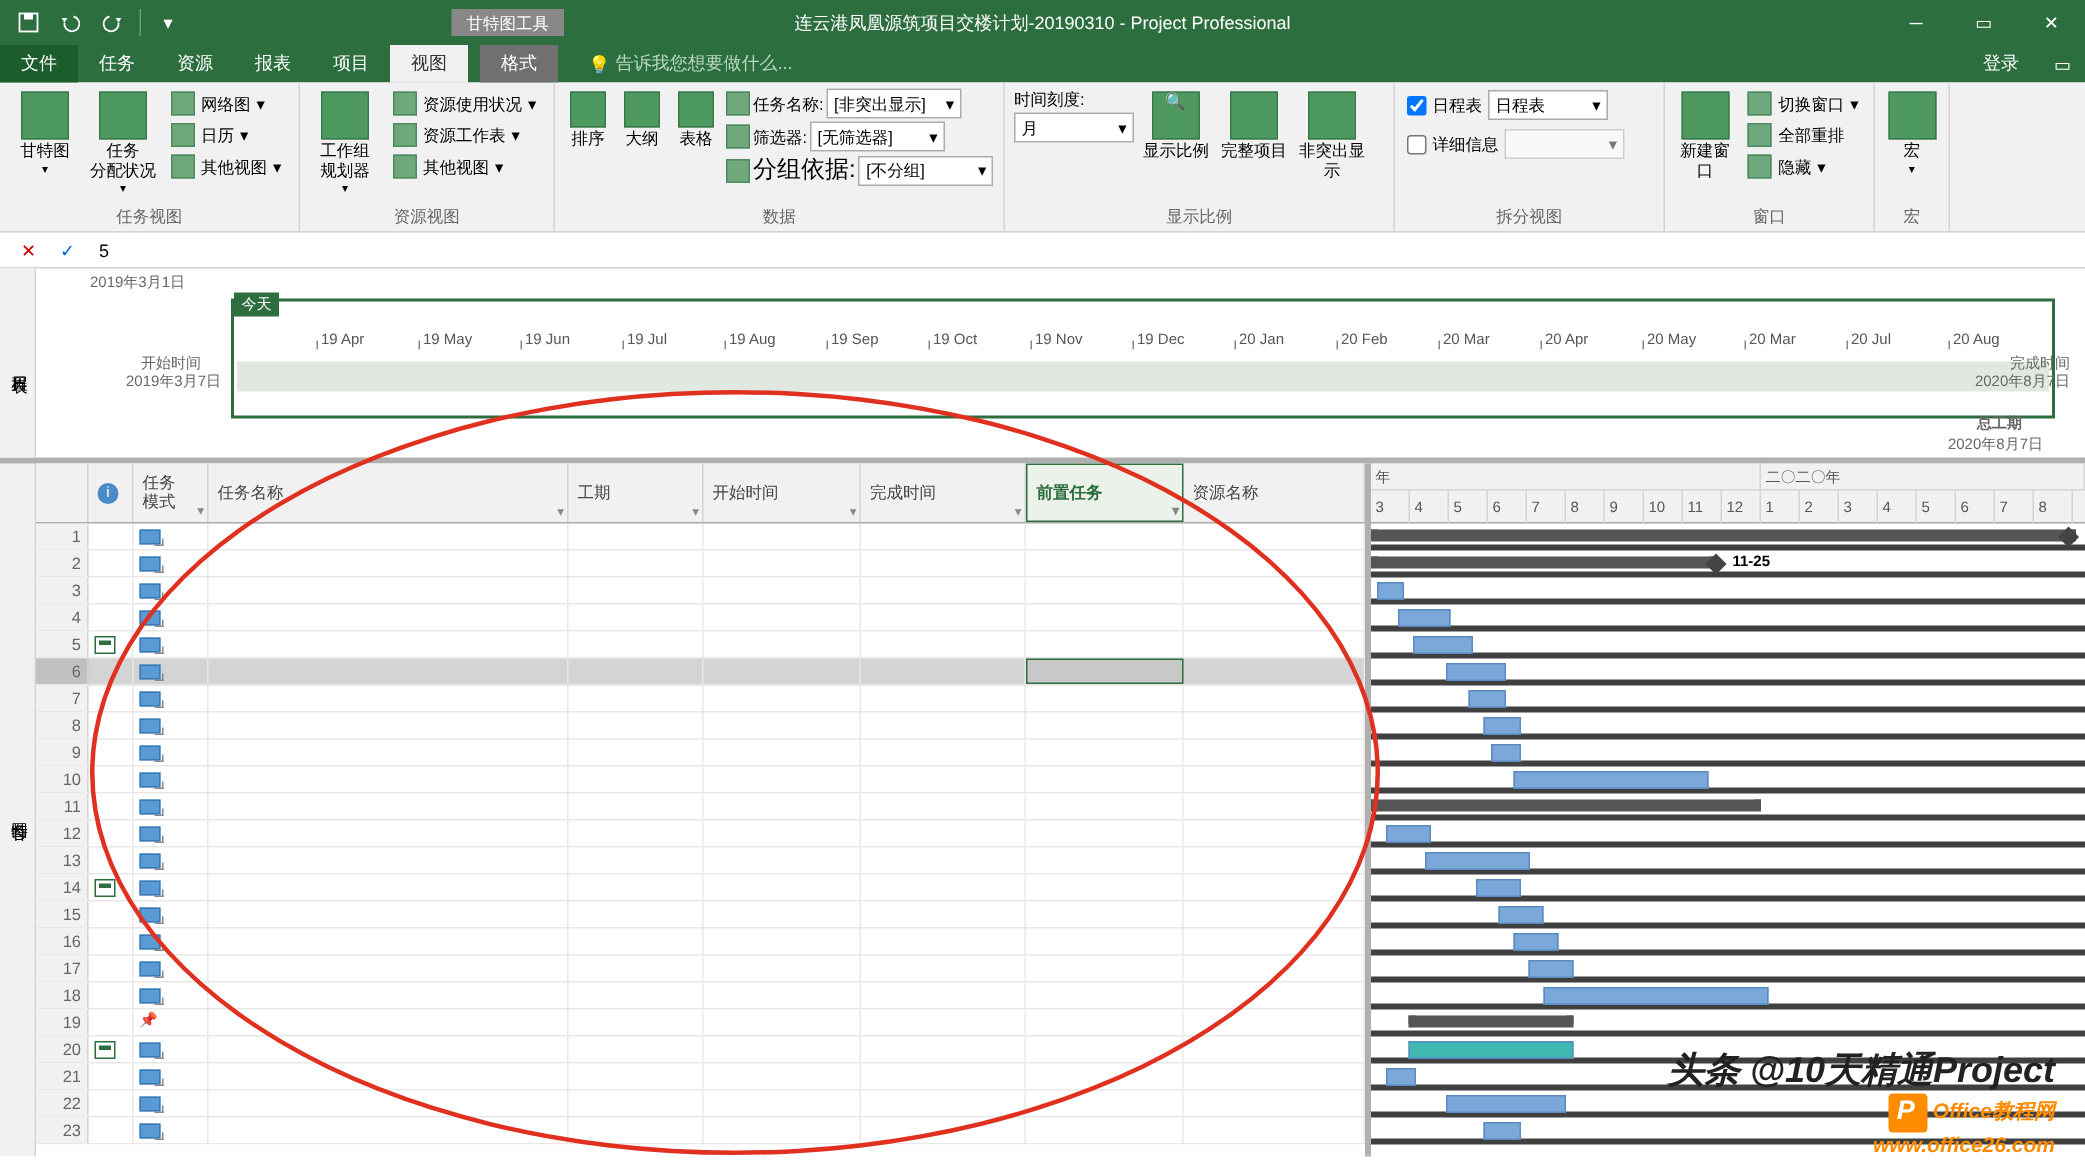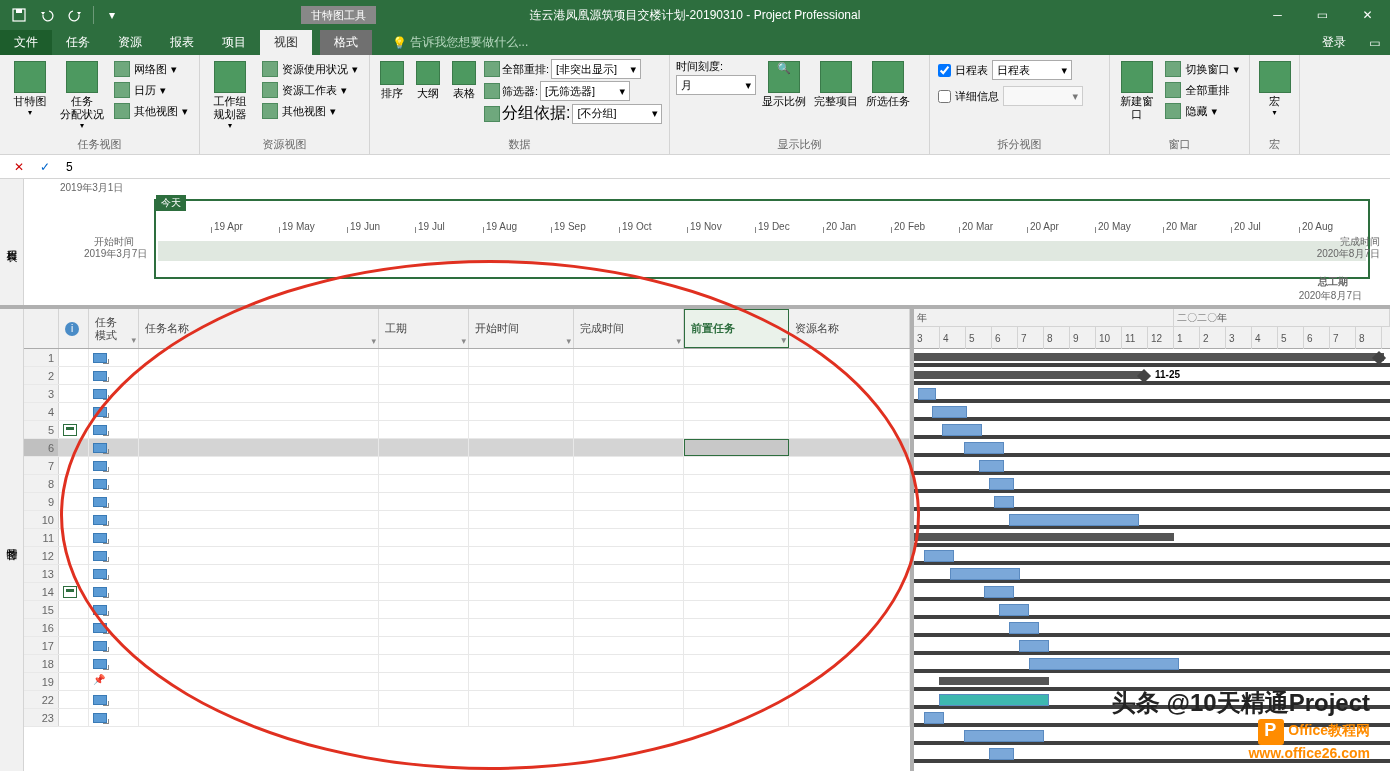--- a/index.html
+++ b/index.html
@@ -91,21 +91,21 @@
   .gbar.summary::before, .gbar.summary::after { content:''; position:absolute; top:0; width:0; height:0; border-top:6px solid #555;}
   .gbar.summary::before{left:0; border-right:5px solid transparent;}
   .gbar.summary::after{right:0; border-left:5px solid transparent;}
   .gbar.milestone { width:10px; height:10px; background:#444; transform:rotate(45deg); top:4px; border:none;}
   .gbar.progress { background:#3eb8b0;}
   
   
   .red-ellipse { position:absolute; border:3px solid #e03020; border-radius:50%; pointer-events:none; z-index:100;}
   
   
-  .watermark { position:absolute; right:20px; bottom:20px; z-index:200; }
+  .watermark { position:absolute; right:20px; bottom:10px; z-index:200; font-style:italic;}
   .wm1 { font-size:24px; color:#222; font-weight:bold;}
   .wm2 { font-size:14px; color:#ff8c00; text-align:right; font-weight:bold;}
   .wm-icon { display:inline-block; width:26px; height:26px; background:#ff8c00; border-radius:3px; margin:0 4px; vertical-align:middle; position:relative;}
   .wm-icon::after{content:'P'; color:#fff; font-size:18px; font-weight:bold; position:absolute; left:6px; top:1px;}
 </style>
 </head>
 <body>
 
 <div class="title-bar">
   <div class="qat">
@@ -203,21 +203,21 @@
           <div class="big-icon" style="width:24px;height:24px"></div>
           <span>大纲</span>
         </div>
       <div class="big-btn" style="width:32px">
           <div class="big-icon" style="width:24px;height:24px"></div>
           <span>表格</span>
         </div>
       <div class="small-btn-col" style="gap:2px">
         <div style="display:flex;gap:2px;align-items:center">
             <div class="small-icon"></div>
-            <span style="font-size:11px">全部重排:</span>
+            <span style="font-size:11px">任务名称:</span>
             <div class="combo" style="width:90px">
               <span>[非突出显示]</span>
               <span>▾</span>
             </div>
           </div>
         <div style="display:flex;gap:2px;align-items:center">
             <div class="small-icon"></div>
             <span style="font-size:11px">筛选器:</span>
             <div class="combo" style="width:90px">
               <span>[无筛选器]</span>
@@ -249,21 +249,21 @@
       <div class="big-btn">
           <div class="big-icon">🔍</div>
           <span>显示比例</span>
         </div>
       <div class="big-btn">
           <div class="big-icon"></div>
           <span>完整项目</span>
         </div>
       <div class="big-btn">
           <div class="big-icon"></div>
-          <span>所选任务</span>
+          <span>非突出显示</span>
         </div>
     </div>
     <div class="group-label">显示比例</div>
   </div>
 
   <div class="ribbon-group" style="width:180px">
     <div class="group-content">
       <div class="small-btn-col" style="gap:4px">
         <div class="checkbox-row">
             <input type="checkbox" checked="" style="">
@@ -639,20 +639,48 @@
             <div class="mode-icon pin"></div>
           </div>
           <div class="cell" style="width: 240px;"></div>
           <div class="cell" style="width: 90px;"></div>
           <div class="cell" style="width: 105px;"></div>
           <div class="cell" style="width: 110px;"></div>
           <div class="cell" style="width: 105px;"></div>
           <div class="cell" style="flex: 1 1 0%;"></div>
         </div>
         <div class="row">
+          <div class="cell rownum" style="width: 35px;">20</div>
+          <div class="cell" style="width: 30px;">
+            <div class="ind-icon"></div>
+          </div>
+          <div class="cell" style="width: 50px;">
+            <div class="mode-icon"></div>
+          </div>
+          <div class="cell" style="width: 240px;"></div>
+          <div class="cell" style="width: 90px;"></div>
+          <div class="cell" style="width: 105px;"></div>
+          <div class="cell" style="width: 110px;"></div>
+          <div class="cell" style="width: 105px;"></div>
+          <div class="cell" style="flex: 1 1 0%;"></div>
+        </div>
+        <div class="row">
+          <div class="cell rownum" style="width: 35px;">21</div>
+          <div class="cell" style="width: 30px;"></div>
+          <div class="cell" style="width: 50px;">
+            <div class="mode-icon"></div>
+          </div>
+          <div class="cell" style="width: 240px;"></div>
+          <div class="cell" style="width: 90px;"></div>
+          <div class="cell" style="width: 105px;"></div>
+          <div class="cell" style="width: 110px;"></div>
+          <div class="cell" style="width: 105px;"></div>
+          <div class="cell" style="flex: 1 1 0%;"></div>
+        </div>
+        <div class="row">
           <div class="cell rownum" style="width: 35px;">22</div>
           <div class="cell" style="width: 30px;"></div>
           <div class="cell" style="width: 50px;">
             <div class="mode-icon"></div>
           </div>
           <div class="cell" style="width: 240px;"></div>
           <div class="cell" style="width: 90px;"></div>
           <div class="cell" style="width: 105px;"></div>
           <div class="cell" style="width: 110px;"></div>
           <div class="cell" style="width: 105px;"></div>

